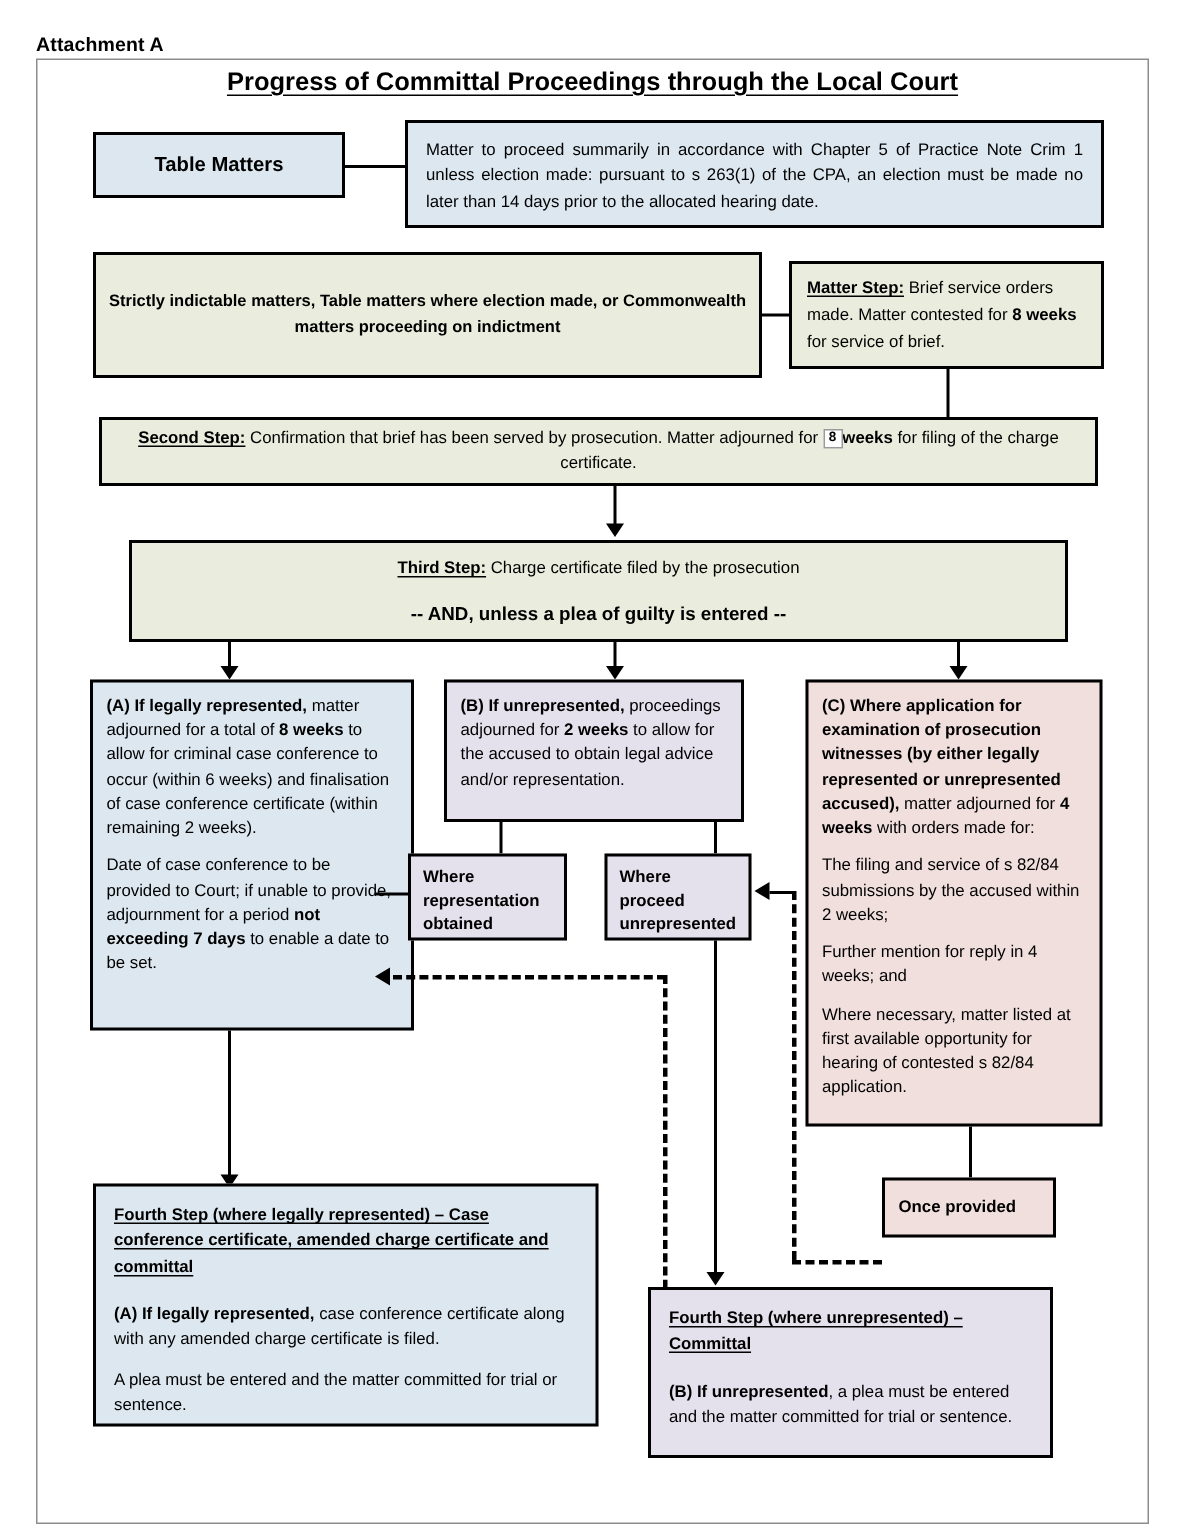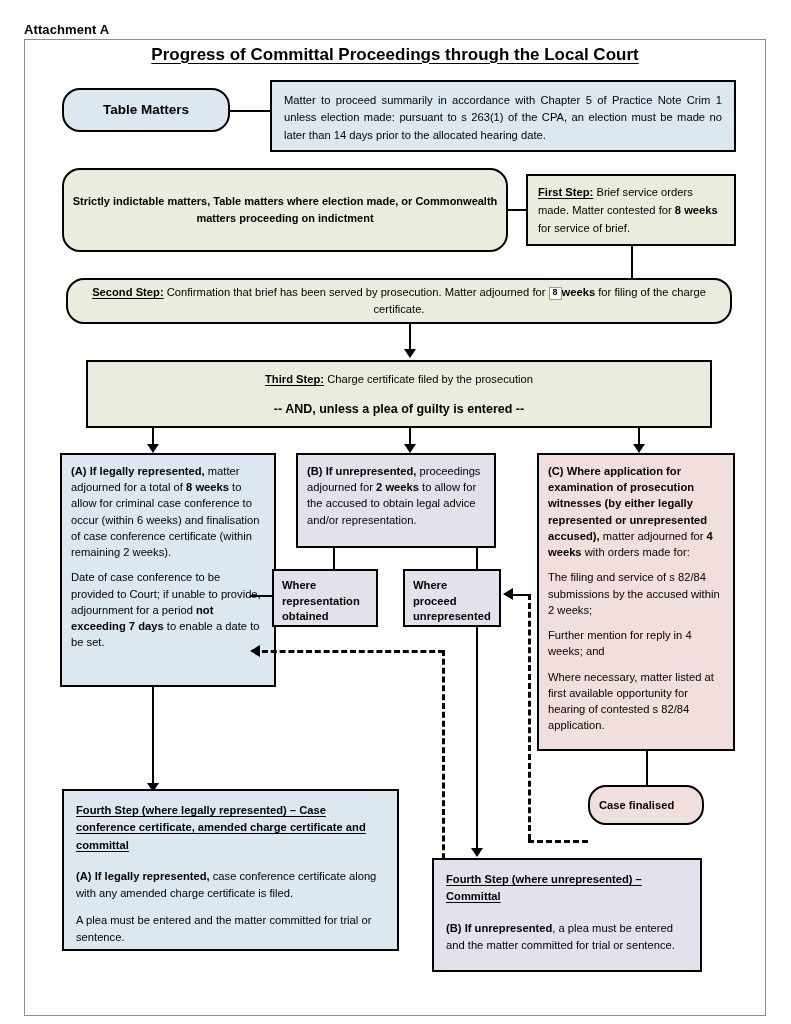--- a/index.html
+++ b/index.html
@@ -76,21 +76,20 @@
   .big { font-size: 11px; font-weight: bold; line-height: 1.55; }
   .mid { font-size: 13.5px; font-weight: bold; }
   .para { margin: 0 0 9px 0; }
   .para:last-child { margin-bottom: 0; }
 
   
   .vcenter {
     display: flex;
     flex-direction: column;
     justify-content: center;
-    border-radius: 18px;
   }
 
   
   .inlinebox {
     display: inline-block;
     background: #ffffff;
     border: 1px solid #9a9a9a;
     padding: 0px 3px 2px 3px;
     font-weight: bold;
     font-size: 9px;
@@ -158,21 +157,21 @@
   </div>
 
   <div class="box cream vcenter ctr" style="left:62px; top:168px; width:446px; height:84px;">
     <div class="big">Strictly indictable matters, Table matters where election made, or Commonwealth matters proceeding on indictment</div>
   </div>
 
   <div class="hline" style="left:508px; top:209px; width:18px;"></div>
 
   <div class="box cream" style="left:526px; top:174px; width:210px; height:72px; padding:8px 10px; line-height:1.6;">
     <div>
-      <span class="b u">First Step:</span><span> Brief service orders made. Matter contested for </span><span class="b">8 weeks</span><span> for service of brief.</span>
+      <span class="b u">Matter Step:</span><span> Brief service orders made. Matter contested for </span><span class="b">8 weeks</span><span> for service of brief.</span>
     </div>
   </div>
 
   <div class="vline" style="left:631px; top:246px; height:32px;"></div>
 
   <div class="box cream vcenter ctr" style="left:66px; top:278px; width:666px; height:46px; padding:6px 12px; line-height:1.5;">
     <div>
       <span class="b u">Second Step:</span><span> Confirmation that brief has been served by prosecution. Matter adjourned for </span><span class="inlinebox">8</span><span class="b">weeks</span><span> for filing of the charge certificate.</span>
     </div>
   </div>
@@ -246,21 +245,21 @@
 
   <div class="vline" style="left:152px; top:687px; height:97px;"></div>
   <div class="arrow-down" style="left:147px; top:783px;"></div>
 
   <div class="vline" style="left:476px; top:627px; height:222px;"></div>
   <div class="arrow-down" style="left:471px; top:848px;"></div>
 
   <div class="vline" style="left:646px; top:751px; height:34px;"></div>
 
   <div class="box pink vcenter" style="left:588px; top:785px; width:116px; height:40px; padding:6px 9px;">
-    <div class="b">Case finalised</div>
+    <div class="b">Once provided</div>
   </div>
 
   <div class="box blue" style="left:62px; top:789px; width:337px; height:162px; padding:11px 12px; line-height:1.55;">
     <div class="b u para" style="margin-bottom:14px;">Fourth Step (where legally represented) – Case conference certificate, amended charge certificate and committal</div>
     <div class="para">
       <span class="b">(A) If legally represented,</span><span> case conference certificate along with any amended charge certificate is filed.</span>
     </div>
     <div class="para">A plea must be entered and the matter committed for trial or sentence.</div>
   </div>
 

